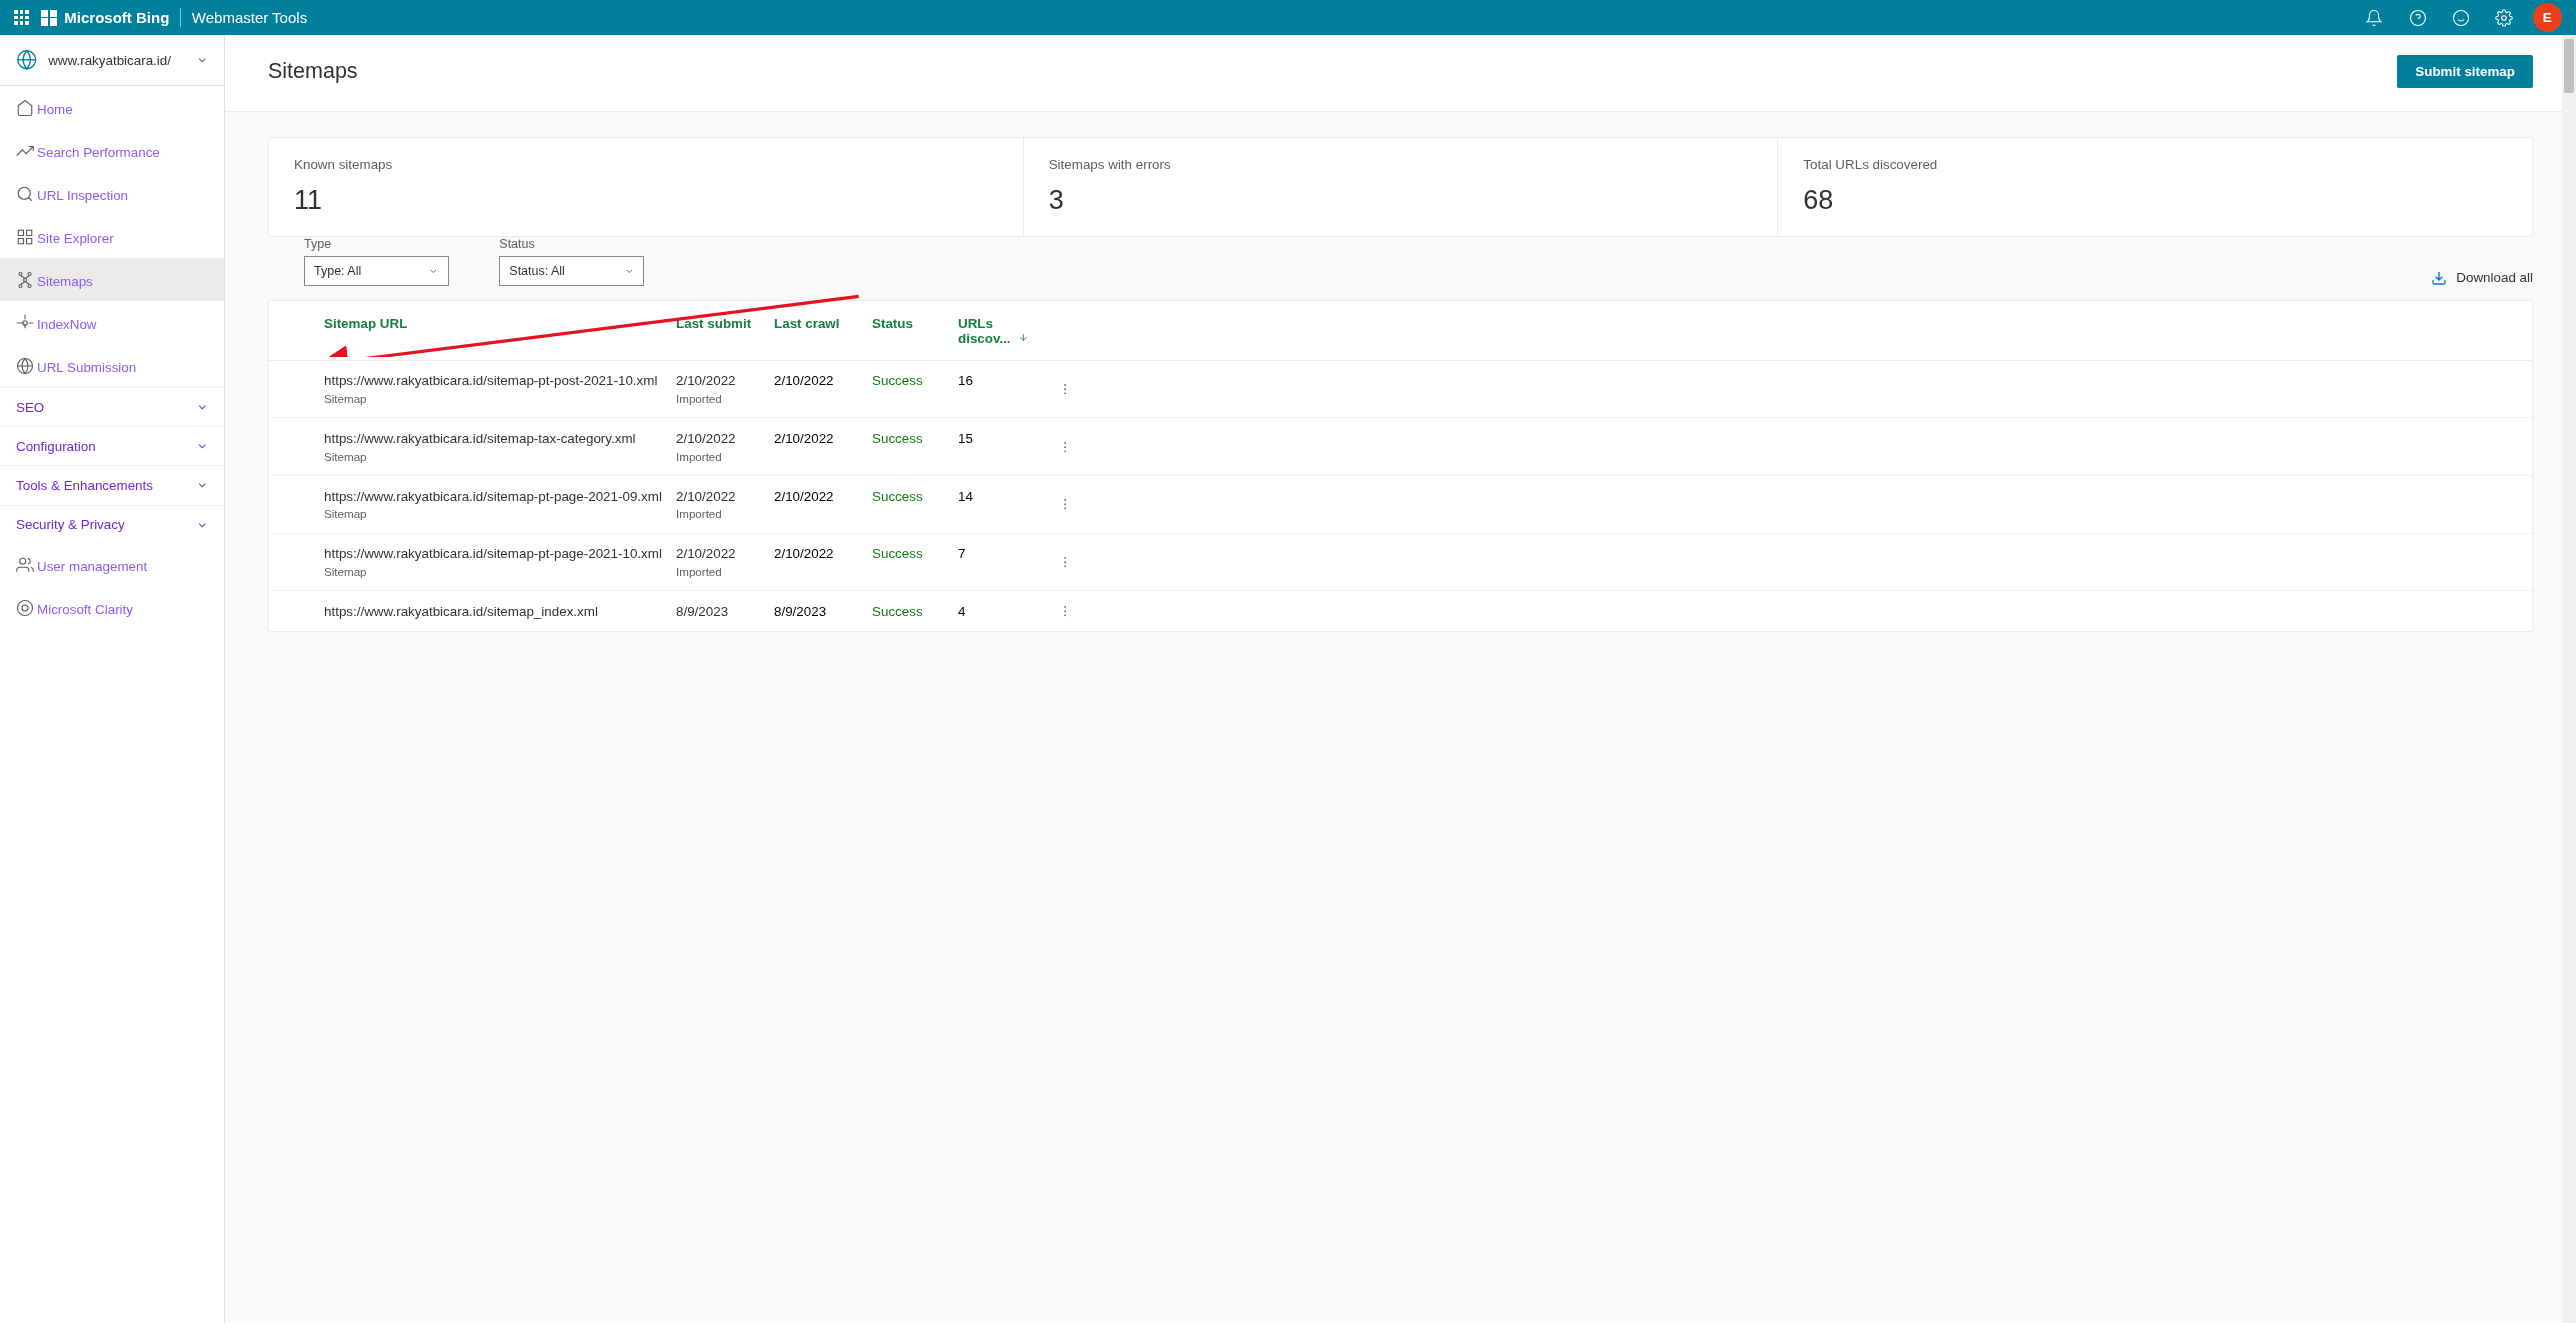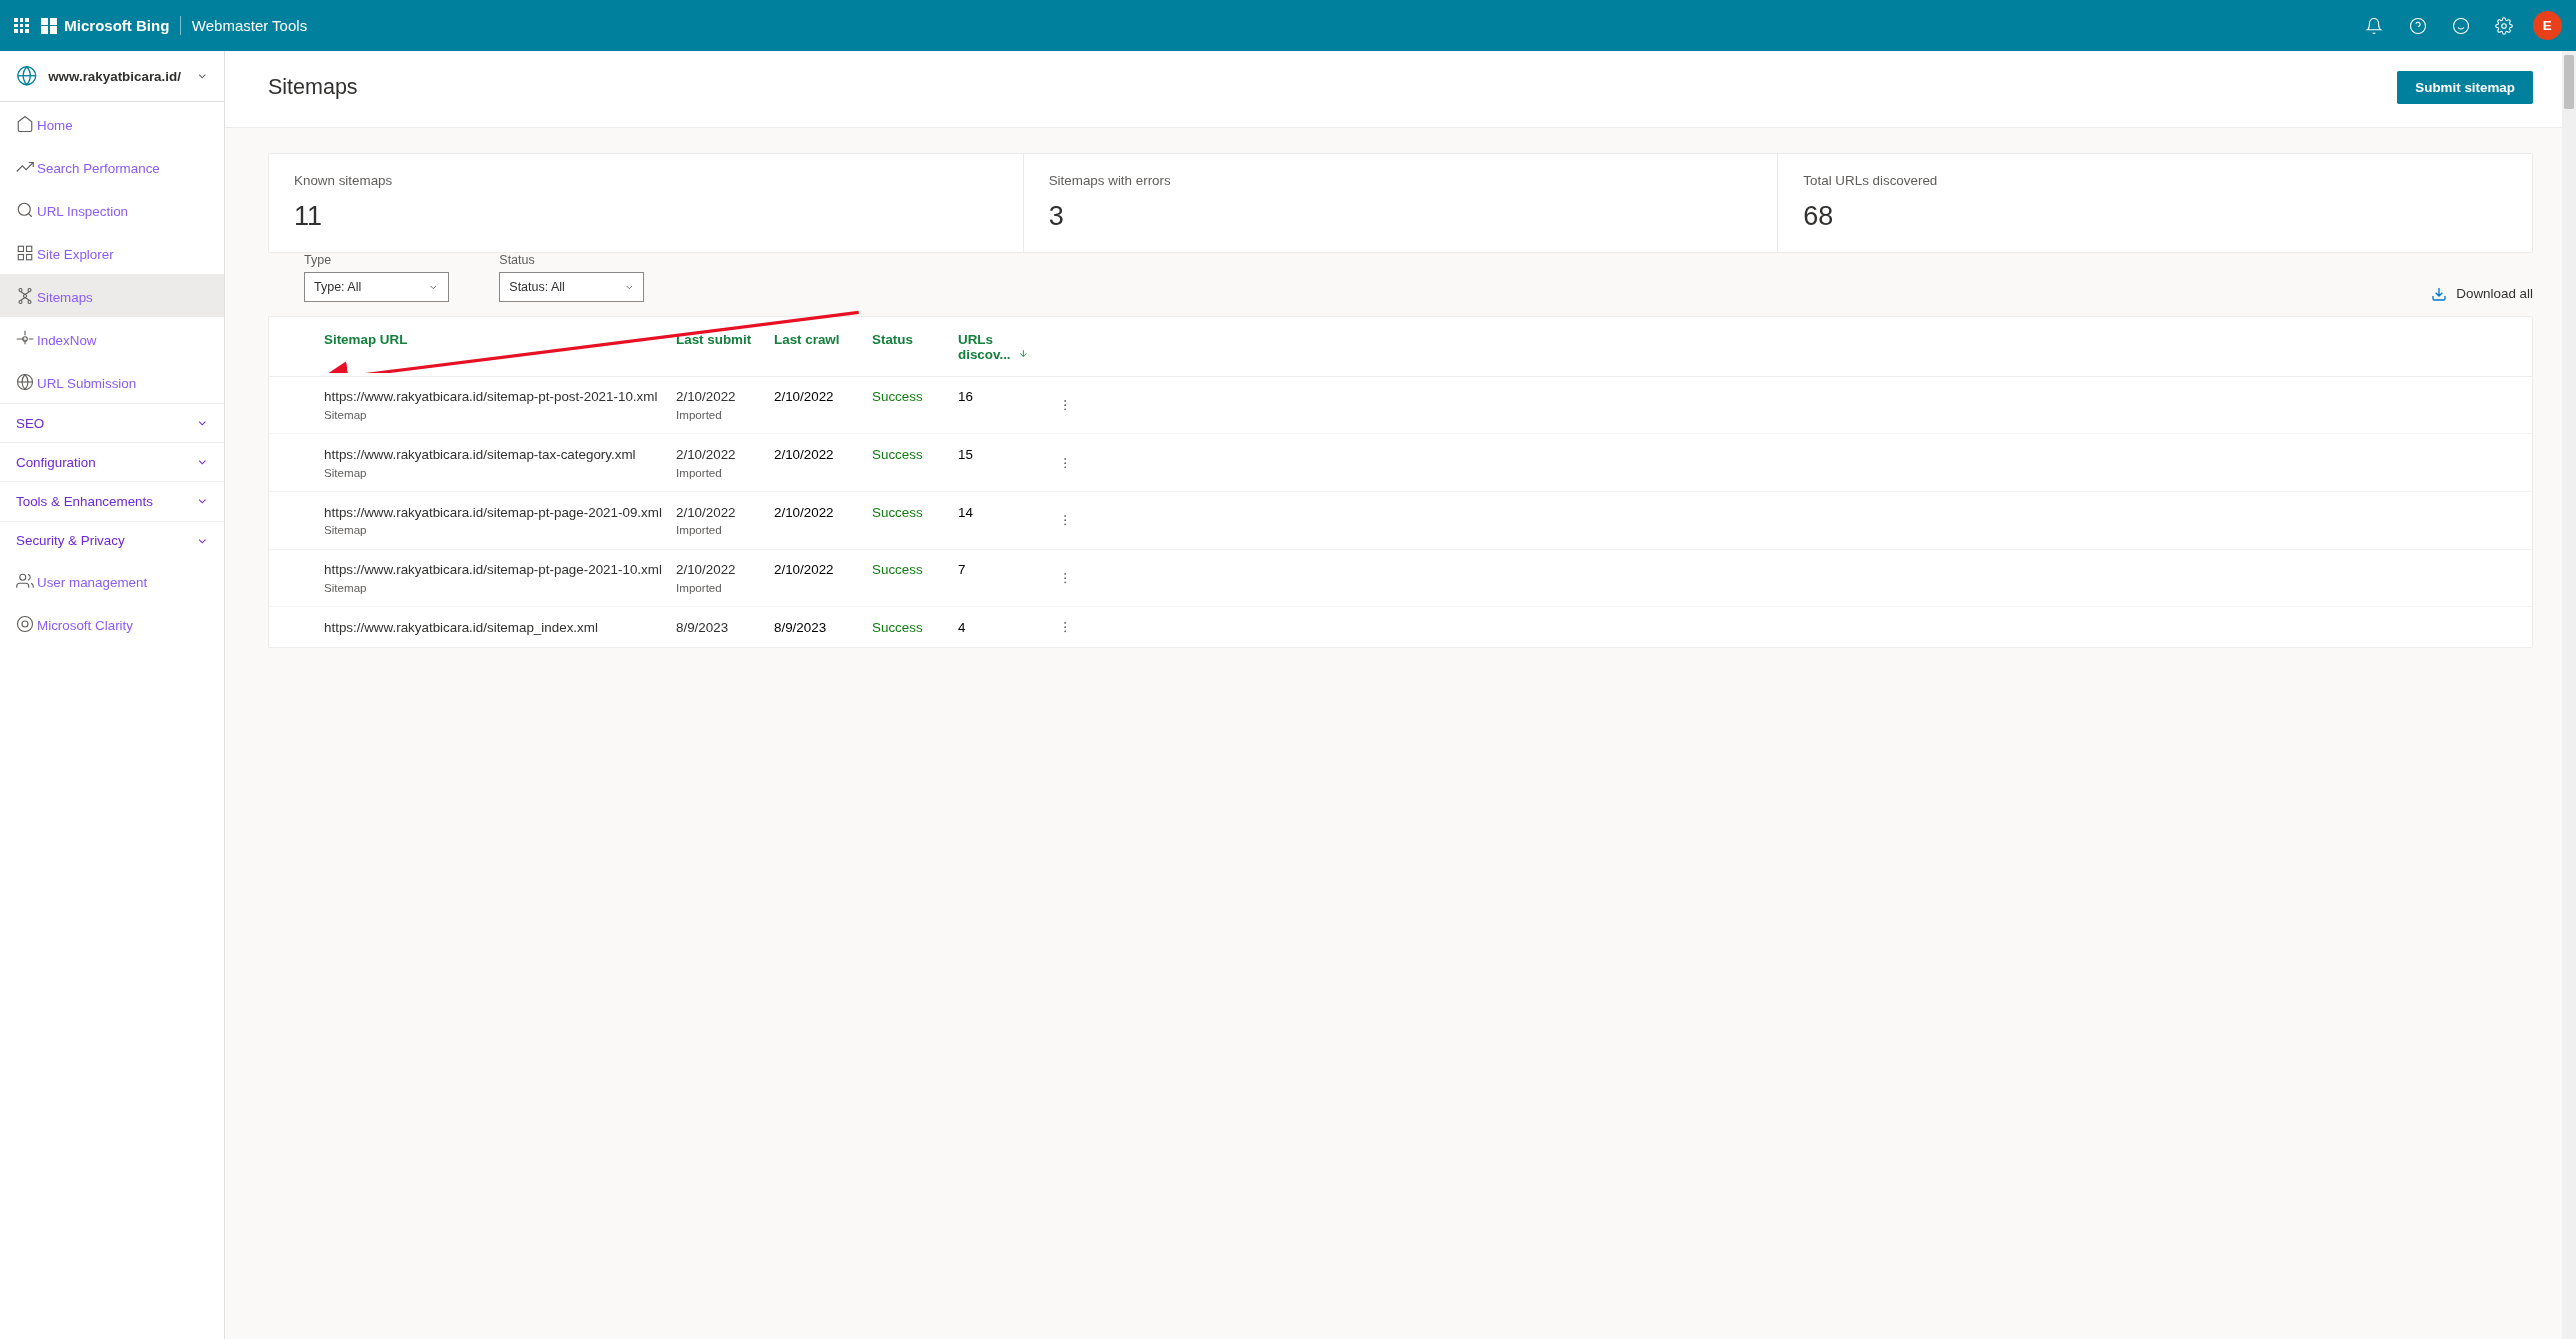--- a/index.html
+++ b/index.html
@@ -1,20 +1,20 @@
 <!DOCTYPE html>
 <html style="font-size:14.3px"><head>
 <meta charset="utf-8">
 <style>
 * { margin: 0; padding: 0; box-sizing: border-box; font-family: 'Segoe UI', Tahoma, sans-serif; }
 body { background: #fff; overflow: hidden; }
 
 .header {
   background: #00809D;
-  height: 51px;
+  height: 35px;
   display: flex;
   align-items: center;
   padding: 0 14.3px;
   color: #fff;
 }
 .header-left { display: flex; align-items: center; gap: 12.5px; }
 .waffle { display: grid; grid-template-columns: repeat(3,3.6px); grid-template-rows: repeat(3,3.6px); gap: 1.8px; cursor: pointer; }
 .waffle span { background: #fff; width: 3.6px; height: 3.6px; }
 .brand { display: flex; align-items: center; gap: 7.2px; font-size: 15px; font-weight: 600; }
 .brand-icon { display: grid; grid-template-columns: 1fr 1fr; grid-template-rows: 1fr 1fr; gap: 1.8px; width: 16px; height: 16px; }
@@ -23,21 +23,21 @@
 .brand-sub { font-size: 15px; font-weight: 400; }
 .header-right { margin-left: auto; display: flex; align-items: center; gap: 7.2px; }
 .hicon { width: 36px; height: 36px; display: flex; align-items: center; justify-content: center; cursor: pointer; color: #fff; }
 .avatar { width: 29px; height: 29px; border-radius: 50%; background: #E8401A; display: flex; align-items: center; justify-content: center; font-weight: 600; font-size: 13.4px; cursor: pointer; margin-left: 3.6px; }
 
 .layout { display: flex; height: calc(100vh - 51px); }
 
 .sidebar { width: 225px; border-right: 0.9px solid #e0e0e0; background: #fff; overflow-y: auto; }
 .site-selector { padding: 14.3px 16px; display: flex; align-items: center; gap: 10.7px; border-bottom: 0.9px solid #e0e0e0; cursor: pointer; }
 .globe-icon { width: 21.5px; height: 21.5px; flex-shrink: 0; }
-.site-name { flex: 1; font-size: 13.4px; color: #323130; font-weight: bold; }
+.site-name { flex: 1; font-size: 13.4px; color: #323130; }
 .chev { color: #605e5c; }
 .nav-item { display: flex; align-items: flex-end; gap: 3px; padding: 12.5px 16px; cursor: pointer; color: #8b5cf6; font-size: 13.4px; }
 .nav-item.active { background: #edebe9; }
 .nav-icon { width: 18px; height: 18px; flex-shrink: 0; color: #605e5c; display: flex; align-items: center; justify-content: center; }
 .nav-section { display: flex; align-items: center; justify-content: space-between; padding: 11.6px 16px; cursor: pointer; color: #6d28d9; font-size: 13.4px; border-top: 0.9px solid #f0f0f0; }
 
 .main { flex: 1; background: #faf9f8; overflow-y: auto; position: relative; }
 .scrollbar-track { position: absolute; right: 0; top: 0; width: 14.3px; height: 100%; background: #f0f0f0; }
 .scrollbar-thumb { position: absolute; right: 1.8px; top: 3.6px; width: 10.7px; height: 54px; background: #c0c0c0; border-radius: 1.8px; }
 .content { padding: 0; }

